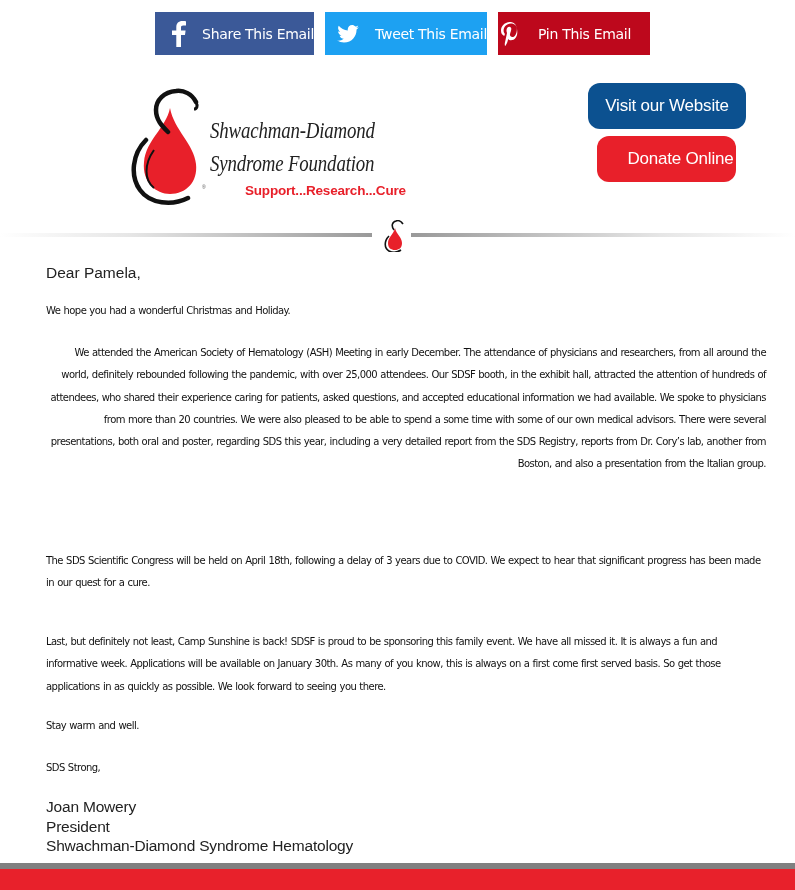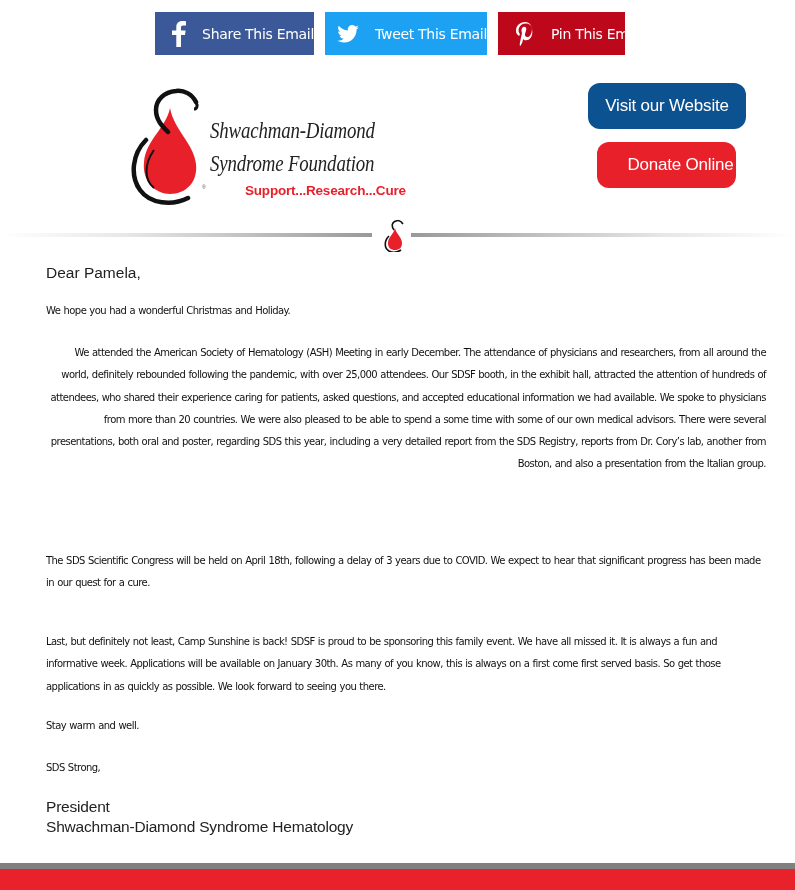--- a/index.html
+++ b/index.html
@@ -4,32 +4,32 @@
 <style>
   * { box-sizing: border-box; margin: 0; padding: 0; }
   html, body { width: 795px; height: 890px; overflow: hidden; background: #ffffff; }
   body { position: relative; font-family: "Liberation Sans", sans-serif; color: #1a1a1a; }
 
   .social { position: absolute; top: 12px; height: 43px; display: flex; align-items: center; color: #fff; font-family: "DejaVu Sans", sans-serif; font-size: 14px; letter-spacing: -0.3px; text-decoration: none; cursor: pointer; }
   .social .ic { display: inline-flex; align-items: center; justify-content: center; width: 24px; height: 24px; margin-right: 16px; }
   .social .lbl { white-space: nowrap; }
   #fb { left: 155px; width: 159px; background: #3b5998; padding-left: 16px; }
   #tw { left: 325px; width: 162px; background: #1da1f2; padding-left: 12px; }
-  #pin { left: 498px; width: 127px; background: #bd081c; padding-left: 17px; }
+  #pin { left: 498px; width: 152px; background: #bd081c; padding-left: 0; }
 
   .logo { position: absolute; left: 126px; top: 88px; width: 290px; height: 118px; }
   .logo .wm1, .logo .wm2 { position: absolute; left: 84px; font-family: "Liberation Serif", serif; font-size: 23px; color: #222; transform: scaleX(0.82); transform-origin: left; white-space: nowrap; letter-spacing: -0.2px; font-style: italic; }
   .logo .wm1 { top: 30px; }
   .logo .wm2 { top: 63px; }
   .logo .tag { position: absolute; left: 119px; top: 95px; font-family: "Liberation Sans", sans-serif; font-weight: bold; font-size: 13.5px; color: #e8202a; white-space: nowrap; letter-spacing: -0.2px; }
   .logo .reg { position: absolute; left: 76px; top: 96px; font-size: 5px; color: #555; }
 
   .cta { position: absolute; display: flex; align-items: center; justify-content: center; color: #fff; font-family: "Liberation Sans", sans-serif; font-size: 17px; border-radius: 12px; cursor: pointer; text-decoration: none; letter-spacing: -0.2px; }
   #visit { left: 588px; top: 83px; width: 158px; height: 46px; background: #0c5190; }
-  #donate { left: 597px; top: 142px; width: 139px; height: 46px; background: #e8202a; padding-left: 28px; }
+  #donate { left: 597px; top: 136px; width: 139px; height: 46px; background: #e8202a; padding-left: 28px; }
 
   .divider { position: absolute; top: 233px; height: 4px; }
   #divL { left: 0; width: 372px; background: linear-gradient(to right, #ffffff 0%, #e6e6e6 35%, #999 100%); }
   #divR { left: 411px; width: 384px; background: linear-gradient(to left, #ffffff 0%, #e6e6e6 35%, #999 100%); }
   .div-icon { position: absolute; left: 381px; top: 220px; width: 28px; height: 32px; }
 
   .greet { position: absolute; left: 46px; top: 264px; font-family: "Liberation Sans", sans-serif; font-size: 15.5px; color: #222; }
   .para { position: absolute; left: 46px; width: 720px; font-family: "DejaVu Sans", sans-serif; font-size: 10px; line-height: 22.3px; color: #111; letter-spacing: -0.55px; word-spacing: 0.5px; }
   #p1 { top: 300px; }
   #p2 { top: 342px; text-align: right; }
@@ -99,18 +99,19 @@
 
 <div class="greet">Dear Pamela,</div>
 <p id="p1" class="para">We hope you had a wonderful Christmas and Holiday.</p>
 <p id="p2" class="para">We attended the American Society of Hematology (ASH) Meeting in early December. The attendance of physicians and researchers, from all around the world, definitely rebounded following the pandemic, with over 25,000 attendees. Our SDSF booth, in the exhibit hall,  attracted the attention of hundreds of attendees, who shared their experience caring for patients, asked questions, and accepted educational information we had available. We spoke to physicians from more than 20 countries. We were also pleased to be able to spend a some time with some of our own medical advisors. There were several presentations, both oral and poster, regarding SDS this year, including a very detailed report from the SDS Registry, reports from Dr. Cory’s lab, another from Boston, and also a presentation from the Italian group.</p>
 <p id="p3" class="para">The SDS Scientific Congress will be held on April 18th, following a delay of 3 years due to COVID. We expect to hear that significant progress has been made in our quest for a cure.</p>
 <p id="p4" class="para">Last, but definitely not least, Camp Sunshine is back! SDSF is proud to be sponsoring this family event. We have all missed it. It is always a fun and informative week. Applications will be available on January 30th. As many of you know, this is always on a first come first served basis. So get those applications in as quickly as possible. We look forward to seeing you there.</p>
 <p id="p5" class="para">Stay warm and well.</p>
 <p id="p6" class="para">SDS Strong,</p>
 
 <div class="sig">
+  <div>Joan Mowery</div>
   <div>President</div>
   <div>Shwachman-Diamond Syndrome Hematology</div>
 </div>
 
 <div class="footer-top"></div>
 <div class="footer"></div>
 
 </body></html>

